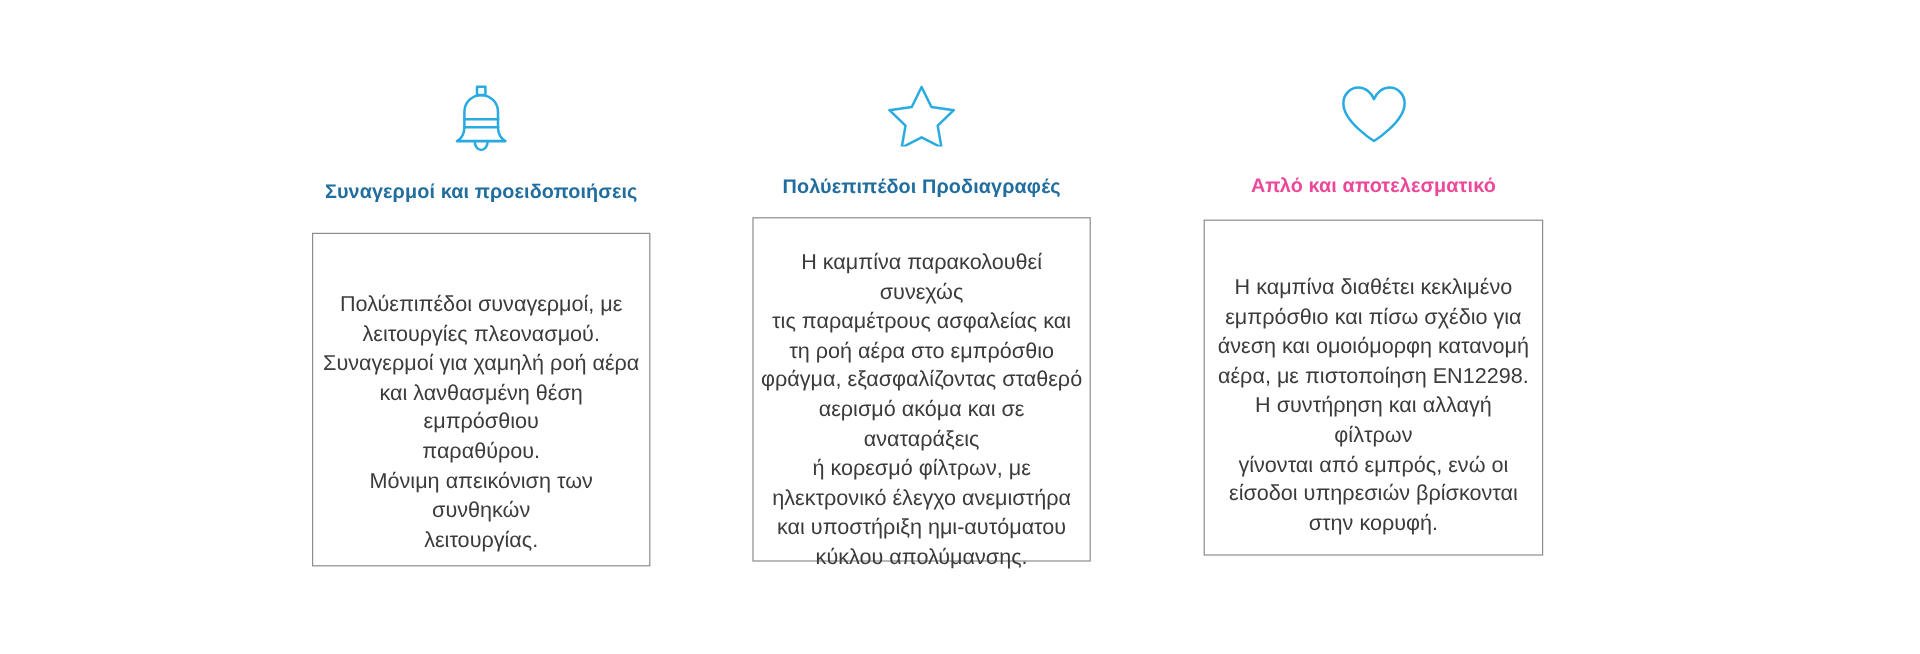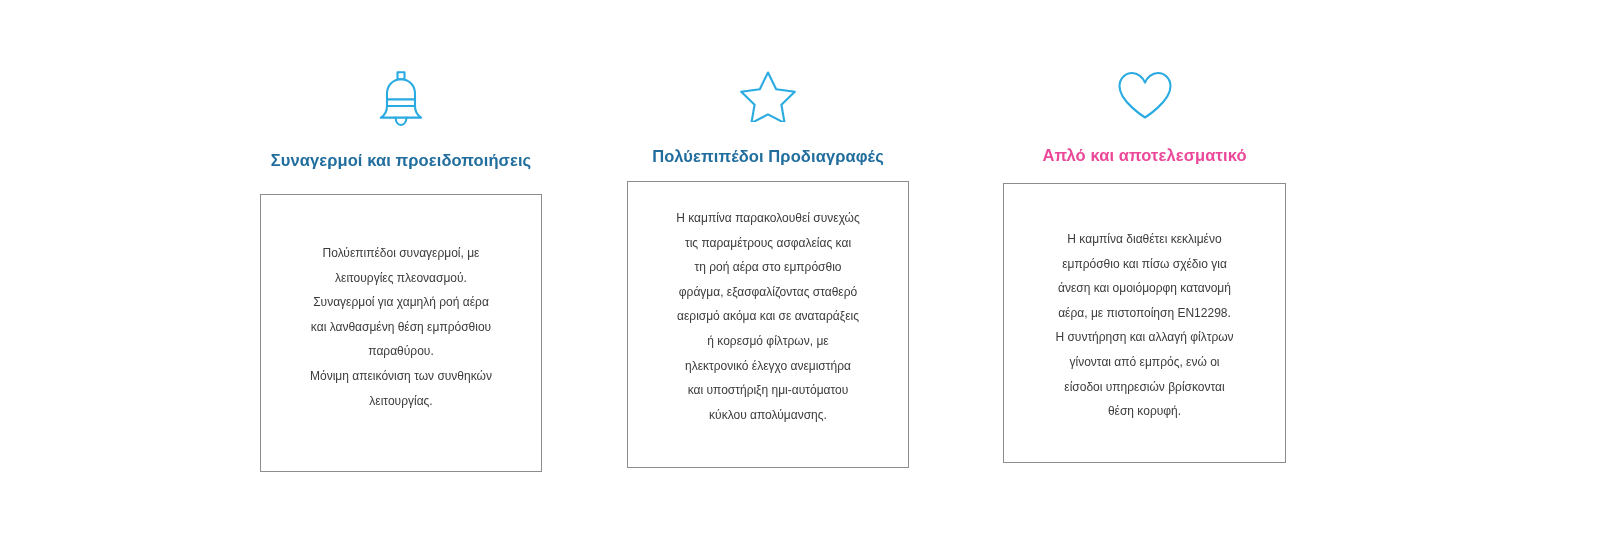--- a/index.html
+++ b/index.html
@@ -49,21 +49,21 @@
   
   .card-box {
     box-sizing: border-box;
     border: 1px solid #8c8c8c;
     background: #ffffff;
     display: flex;
     align-items: flex-start;
     justify-content: center;
   }
   .card-text {
-    font-size: 12px;
+    font-size: 18px;
     line-height: 24.6px;
     color: #3b3b3b;
     text-align: center;
     white-space: pre-line;
     width: 100%;
   }
 
   
   #card-alarms            { left: 260px; top: 70px; width: 282px; }
   #card-alarms .icon-wrap { margin-bottom: 23px; }
@@ -159,17 +159,17 @@
     <div class="card-title" style="color:#ec4899">Απλό και αποτελεσματικό</div>
 
     <div class="card-box">
       <div class="card-text">Η καμπίνα διαθέτει κεκλιμένο
 εμπρόσθιο και πίσω σχέδιο για
 άνεση και ομοιόμορφη κατανομή
 αέρα, με πιστοποίηση EN12298.
 Η συντήρηση και αλλαγή φίλτρων
 γίνονται από εμπρός, ενώ οι
 είσοδοι υπηρεσιών βρίσκονται
-θέση κορυφή.</div>
+στην κορυφή.</div>
     </div>
   </div>
 
 </div>
 
 </body></html>

